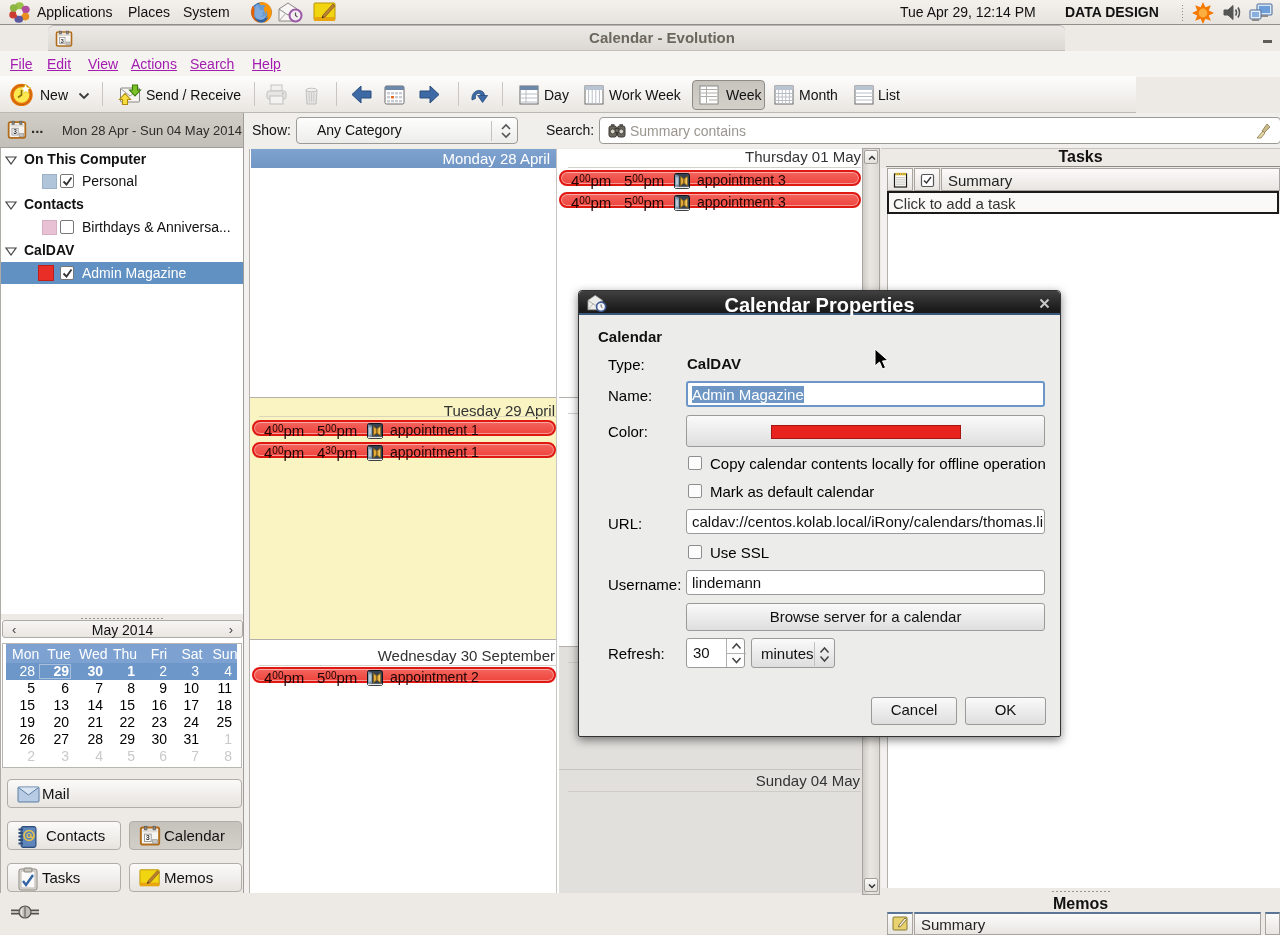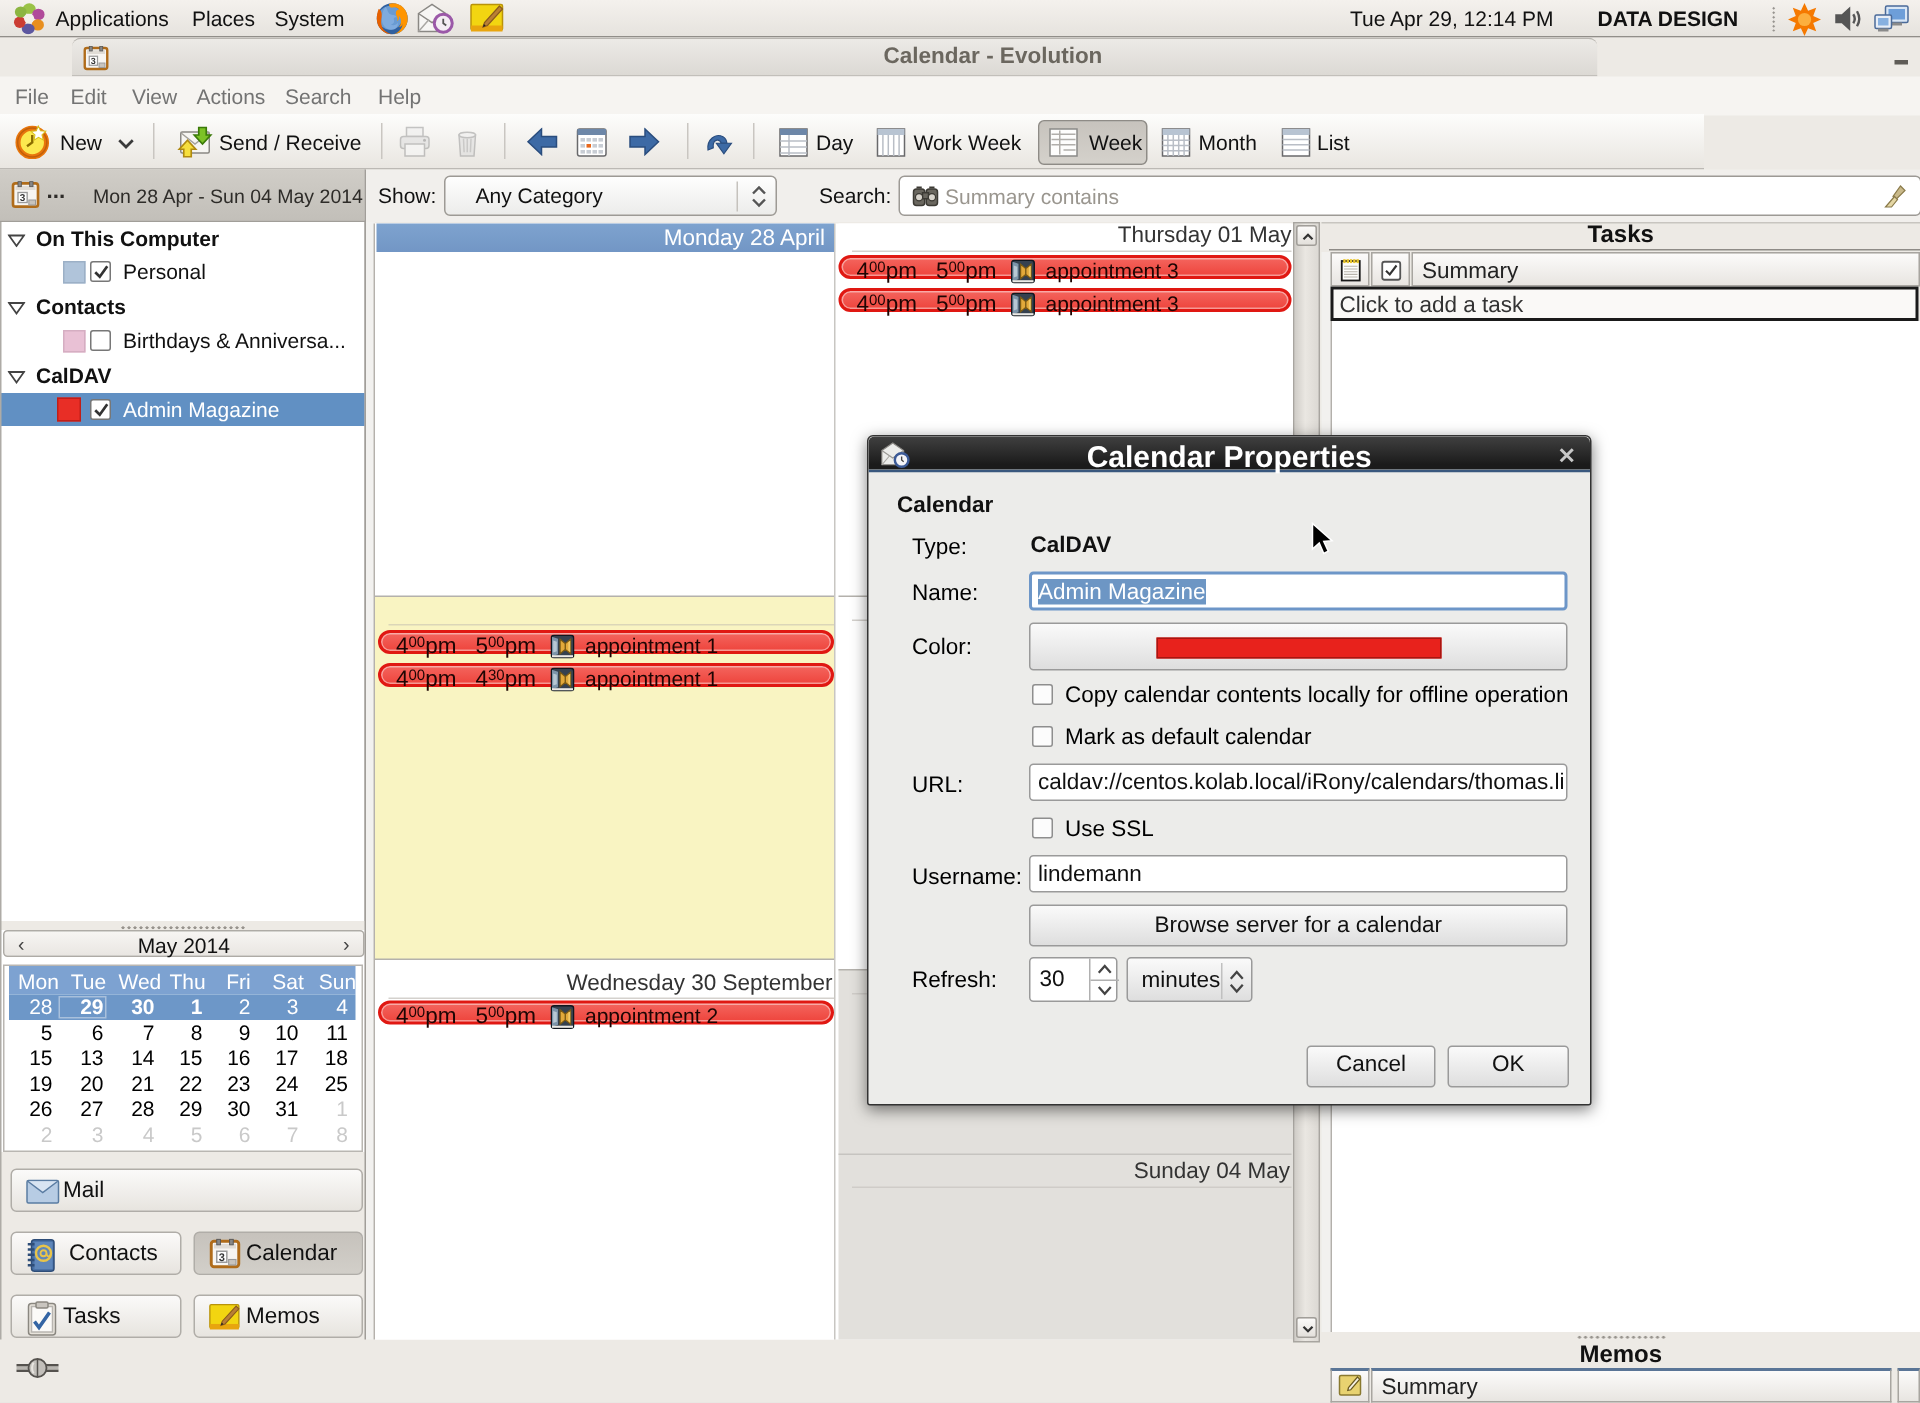--- a/index.html
+++ b/index.html
@@ -14,21 +14,21 @@
 #panel .mitem { position:absolute; top:4px; font-size:14px; color:#111; }
 #panel .clock { position:absolute; top:4px; font-size:14px; color:#111; }
 
 
 #win { position:absolute; top:25px; left:0; width:1280px; height:910px; background:#edeae5; }
 #titlebar { position:absolute; top:0; left:0; width:1017px; height:26px;
   background:linear-gradient(#eceae6,#dcd9d4); border-top:1px solid #b9b6b1; border-bottom:1px solid #c2bfba;
   border-radius:6px 6px 0 0;margin-left:48px; }
 #titlebar .title { position:absolute; top:3px; left:-6px; width:1240px; text-align:center; font-weight:bold; font-size:15px; color:#6b675f; }
 #menubar { position:absolute; top:26px; left:0; width:1280px; height:26px; background:#f6f4f1; }
-#menubar span { position:absolute; top:5px; font-size:14px; color:#737373; }
+#menubar span { position:absolute; top:5px; font-size:14px; color:#a21caf;text-decoration:underline; }
 #toolbar { position:absolute; top:51px; left:0; width:1136px; height:37px;
   background:linear-gradient(#fdfdfc,#e9e6e1); border-bottom:1px solid #bcb9b4; }
 .tsep { position:absolute; top:6px; width:1px; height:24px; background:#c9c6c1; }
 .tbtxt { position:absolute; top:11px; font-size:14px; color:#111; }
 
 
 #sidehdr { position:absolute; top:88px; left:0; width:244px; height:35px;
   background:linear-gradient(#d0cdc7,#c2bfb9); border-right:1px solid #a19e99; border-bottom:1px solid #a19e99; }
 #searchrow { position:absolute; top:88px; left:244px; width:1036px; height:35px; background:#f1efec; }
 
@@ -439,20 +439,21 @@
       <div class="abs" style="left:309px;top:0;width:303px;height:497px;background:#fff"></div>
       <div class="abs" style="left:309px;top:497px;width:303px;height:247px;background:#e2e0dc"></div>
 
       <div class="abs" style="left:306px;top:0;width:1px;height:744px;background:#c8c6c2"></div>
 
       <div class="abs" style="left:1px;top:0;width:305px;height:19px;background:linear-gradient(#7ea3cf,#7296c5)">
         <div class="dayhdr" style="right:6px;top:1px;color:#fff;font-size:15px">Monday 28 April</div>
       </div>
 
       <div class="abs" style="left:0;top:248px;width:306px;height:1px;background:#b4b1ac"></div>
+      <div class="dayhdr" style="left:0;top:253px;width:305px;font-size:15px">Tuesday 29 April</div>
       <div class="abs" style="left:9px;top:267px;width:297px;height:1px;background:#dbd6b8"></div>
 
       <div class="abs" style="left:0;top:490px;width:306px;height:1px;background:#b4b1ac"></div>
       <div class="dayhdr" style="left:0;top:498px;width:305px;font-size:15px">Wednesday 30 September</div>
       <div class="abs" style="left:9px;top:516px;width:297px;height:1px;background:#d4d1cd"></div>
 
       <div class="dayhdr" style="left:309px;top:-1px;width:302px;font-size:15px">Thursday 01 May</div>
       <div class="abs" style="left:318px;top:18px;width:293px;height:1px;background:#d4d1cd"></div>
 
       <div class="abs" style="left:309px;top:248px;width:302px;height:1px;background:#b4b1ac"></div>

